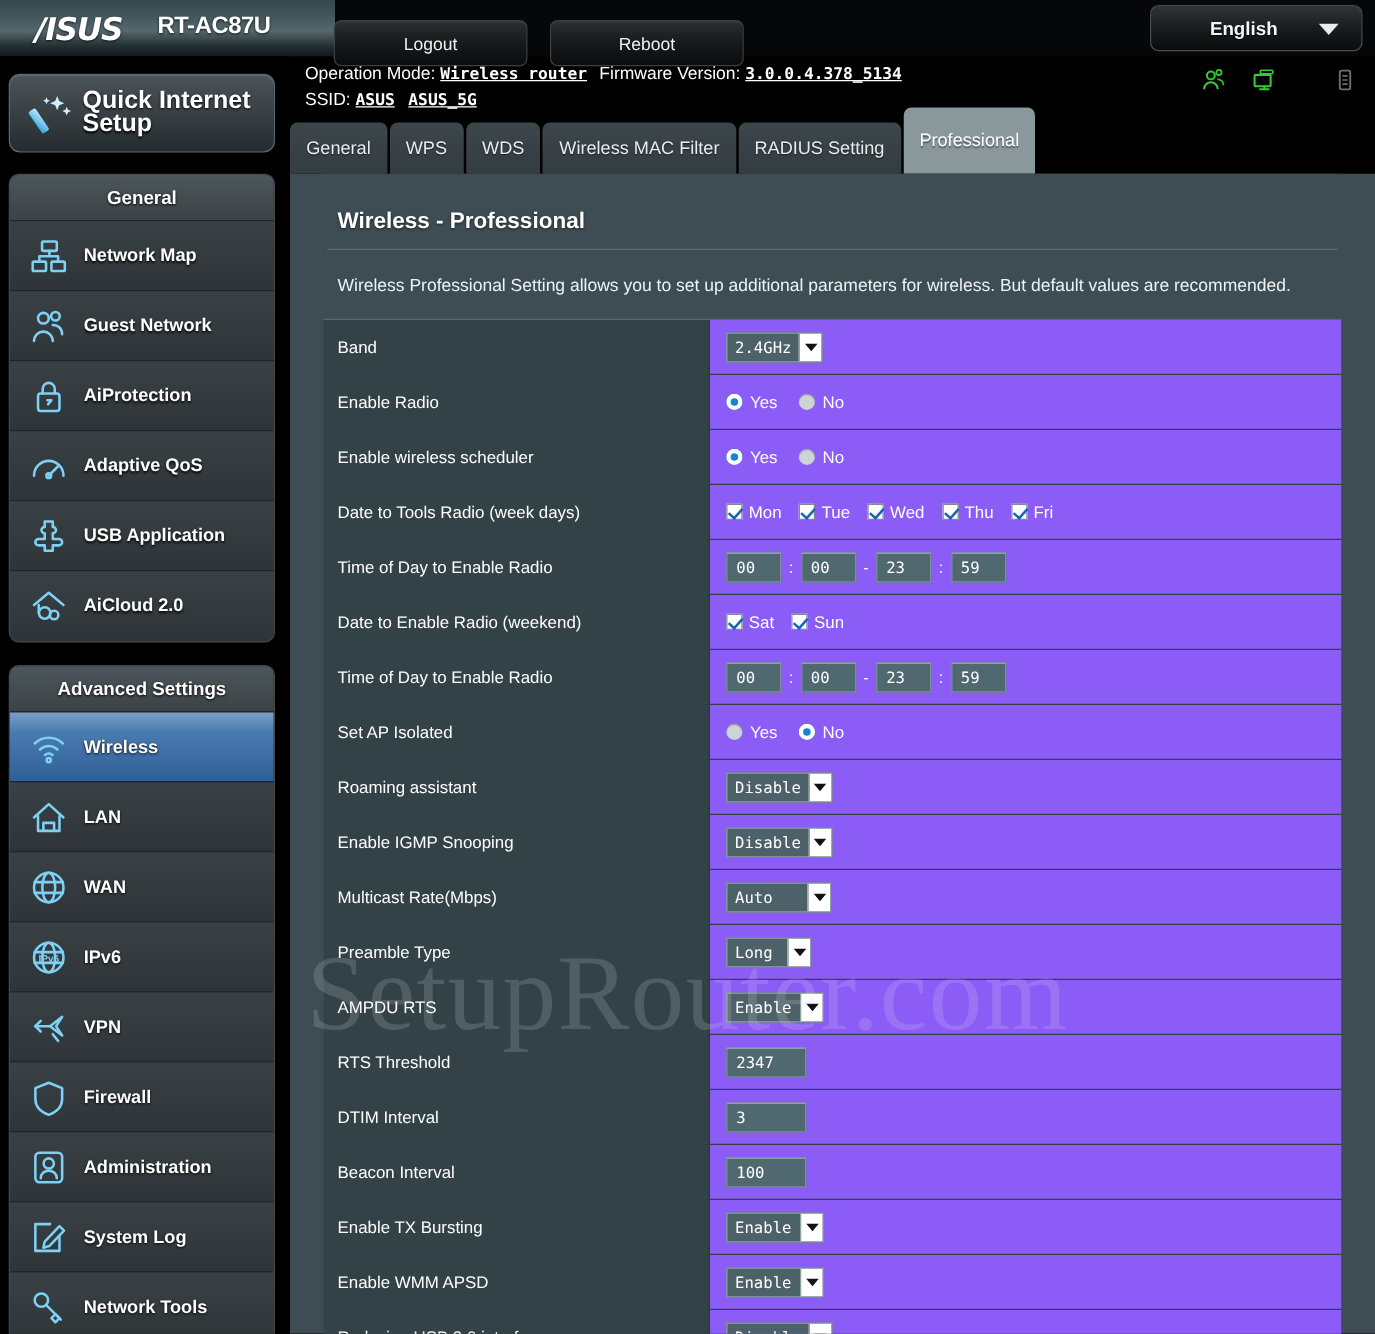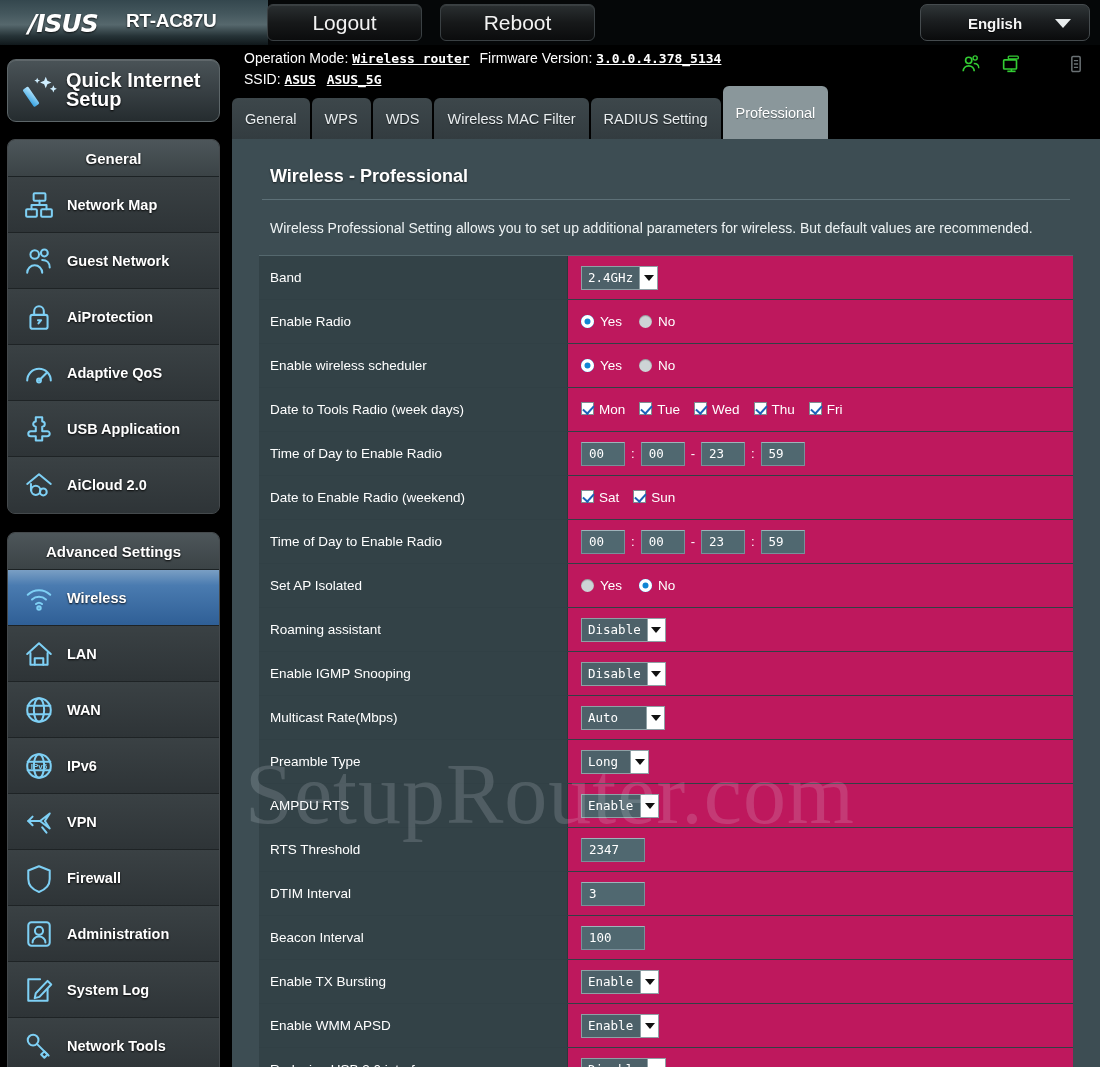--- a/index.html
+++ b/index.html
@@ -27,24 +27,24 @@
     font-family:"DejaVu Sans", sans-serif;
     text-shadow: 0 1px 2px rgba(0,0,0,.75);
   }
   #model-name {
     position:absolute; left:126px; top:10px;
     font-size:19px; font-weight:bold; color:#ffffff;
     letter-spacing:-.3px;
     text-shadow: 0 1px 2px rgba(0,0,0,.8);
   }
   .topbtn {
-    position:absolute; top:4px; height:37px;
+    position:absolute; top:16px; height:37px;
     background: linear-gradient(to bottom, #2a2f31 0%, #17191a 50%, #0b0c0d 100%);
     border:1px solid #3a4043; border-radius:6px;
-    color:#f2f2f2; font-size:21px;
+    color:#f2f2f2; font-size:14px;
     display:flex; align-items:center; justify-content:center;
     cursor:pointer;
     box-shadow: inset 0 1px 0 rgba(255,255,255,.08);
   }
   #btn-logout { left:267px; width:155px; }
   #btn-reboot { left:440px; width:155px; }
   #lang-select {
     position:absolute; right:10px; top:4px; width:170px; height:37px;
     background: linear-gradient(to bottom, #2f3537 0%, #1a1d1f 48%, #0a0b0c 100%);
     border:1px solid #454b4e; border-radius:7px;
@@ -155,21 +155,21 @@
   #form-table { border-top:1px solid #55686e; }
   .frow { display:flex; height:44px; border-bottom:1px solid #314045; }
   .fcell-label {
     width:309px; flex:0 0 309px;
     background:#334247;
     display:flex; align-items:center; padding-left:11px;
     color:#ffffff; font-size:13.5px;
     border-right:1px solid #2b383c;
   }
   .fcell-value {
-    flex:1; background:#be185d;
+    flex:1; background:#8b5cf6;
     display:flex; align-items:center; padding-left:13px;
     color:#ffffff; font-size:13.5px;
   }
 
   
   .sel {
     height:24px; display:inline-flex; align-items:stretch;
     border:1px solid #8fa0a5; background:#4d6169; cursor:pointer;
   }
   .sel-text {
@@ -199,21 +199,21 @@
     flex:0 0 13px;
   }
   .radio.on .rdot {
     background:#1186d4;
     box-shadow: inset 0 0 0 3.5px #ffffff, inset 0 0 0 5px #1186d4;
   }
   .rlabel { color:#ffffff; font-size:13.5px; }
 
   
   .checkgrp { display:flex; align-items:center; gap:14px; }
-  .chk { display:flex; align-items:flex-start; gap:5px; cursor:pointer; }
+  .chk { display:flex; align-items:center; gap:5px; cursor:pointer; }
   .cbox {
     width:13px;height:13px;background:#ffffff;border:1px solid #7d8d92;
     position:relative; flex:0 0 13px;
   }
   .chk.on .cbox::after {
     content:""; position:absolute; left:3px; top:0px;
     width:5px;height:9px; border:solid #1c62b9; border-width:0 2.4px 2.4px 0;
     transform:rotate(42deg);
   }
   .clabel { color:#ffffff; font-size:13.5px; }

